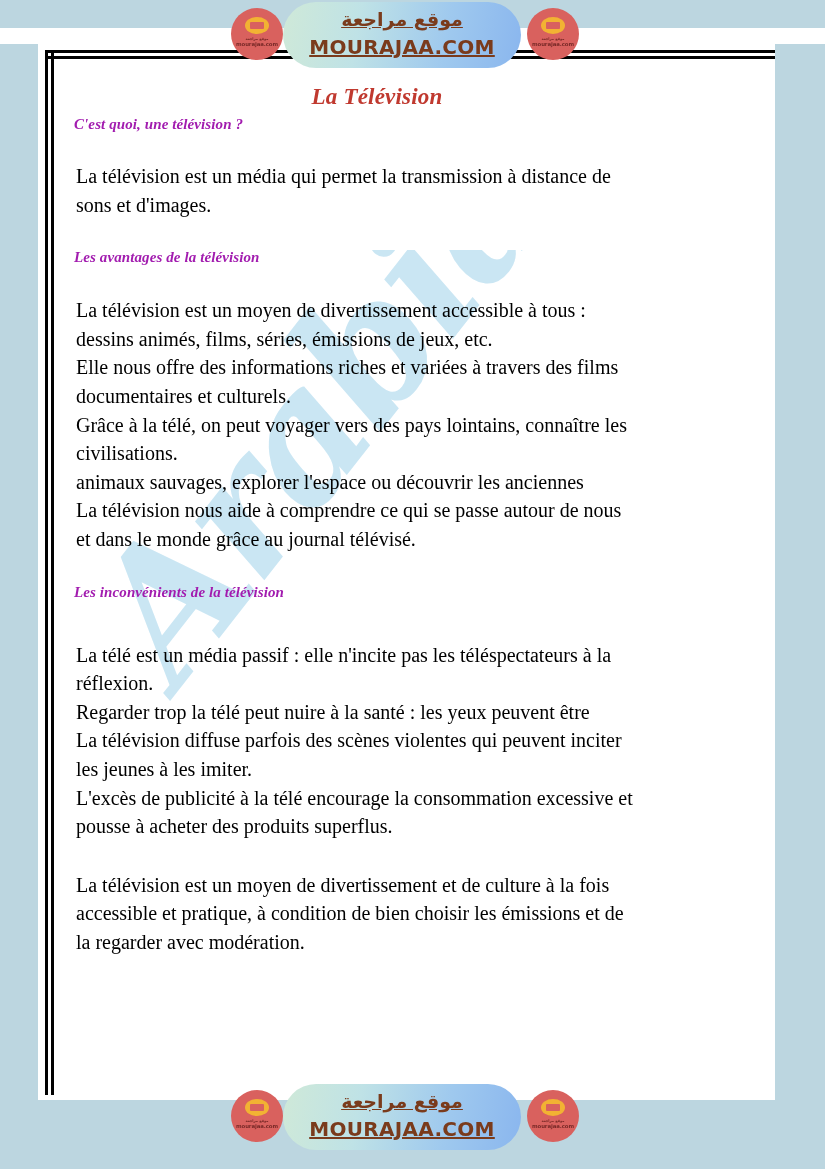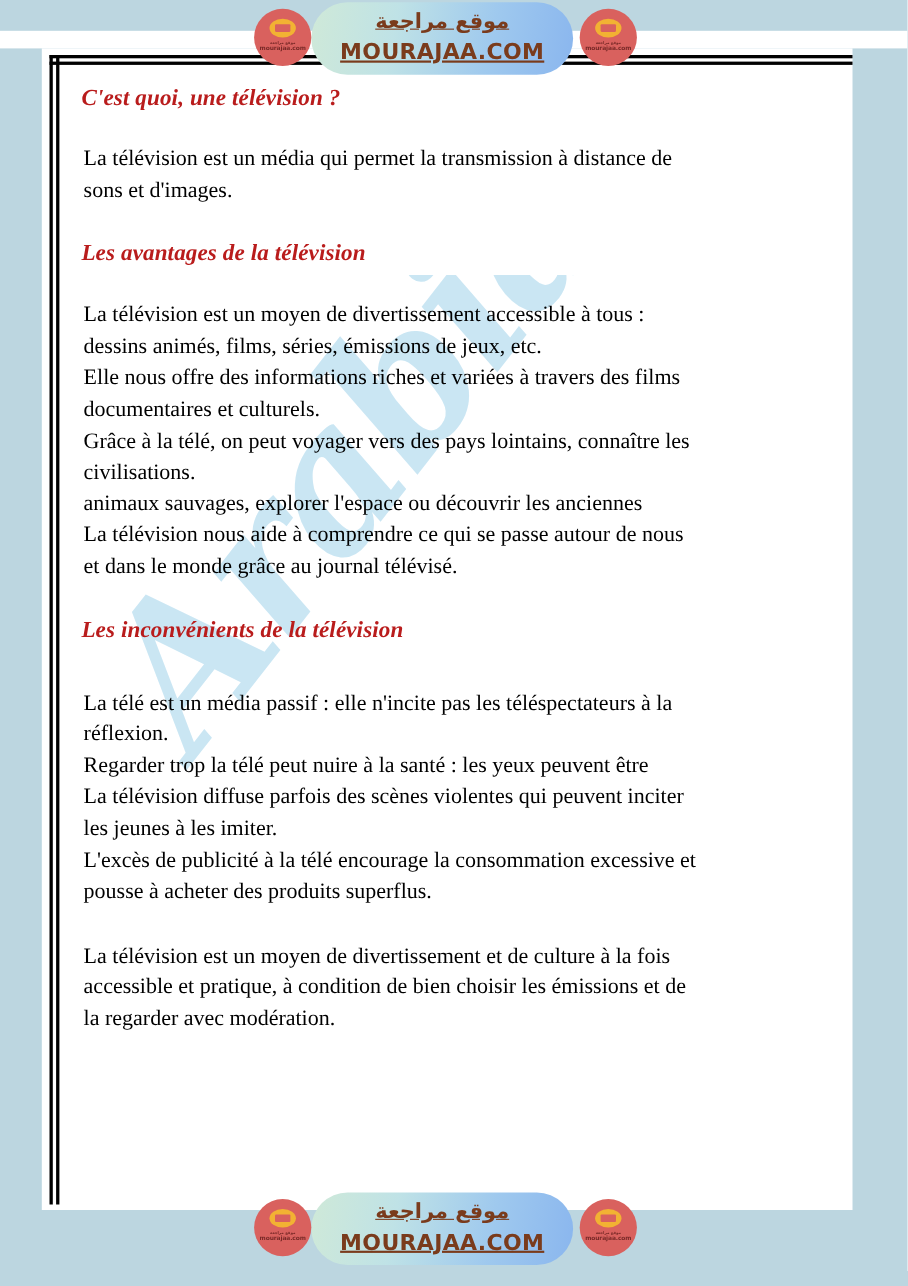--- a/index.html
+++ b/index.html
@@ -100,24 +100,24 @@
     color: #c0392f;
     font-weight: 700;
     font-style: italic;
     font-size: 23px;
     margin: 14px 0 0 0;
     padding-right: 70px;
     letter-spacing: 0.2px;
   }
 
   .section-heading {
-    color: #b91c1c;
+    color: #a21caf;
     font-weight: 700;
     font-style: italic;
-    font-size: 21px;
+    font-size: 15px;
     margin: 0;
     padding-left: 12px;
     letter-spacing: 0.1px;
   }
   .heading-intro { margin-top: 6px; }
   .heading-adv   { margin-top: 30px; }
   .heading-inc   { margin-top: 30px; }
   .heading-con   { margin-top: 30px; }
 
   .body-text {
@@ -248,20 +248,21 @@
 <div class="frame-top-2"></div>
 <div class="frame-left"></div>
 <div class="frame-left-2"></div>
 
 <div class="watermark">
   <div class="watermark-text">Arabia BM</div>
 </div>
 
 <div class="content">
 
+  <div class="doc-title">La Télévision</div>
 
   <div class="section-heading heading-intro">C'est quoi, une télévision ?</div>
   <div class="body-text para-intro">
     <span class="line">La télévision est un média qui permet la transmission à distance de</span>
     <span class="line">sons et d'images.</span>
   </div>
 
   <div class="section-heading heading-adv">Les avantages de la télévision</div>
   <div class="body-text para-adv">
     <span class="line">La télévision est un moyen de divertissement accessible à tous :</span>

